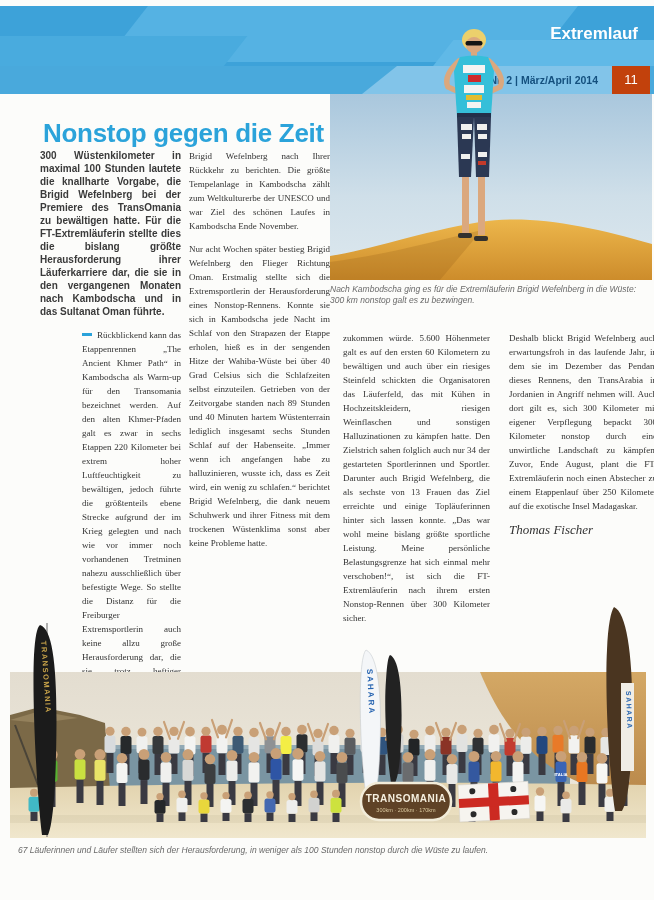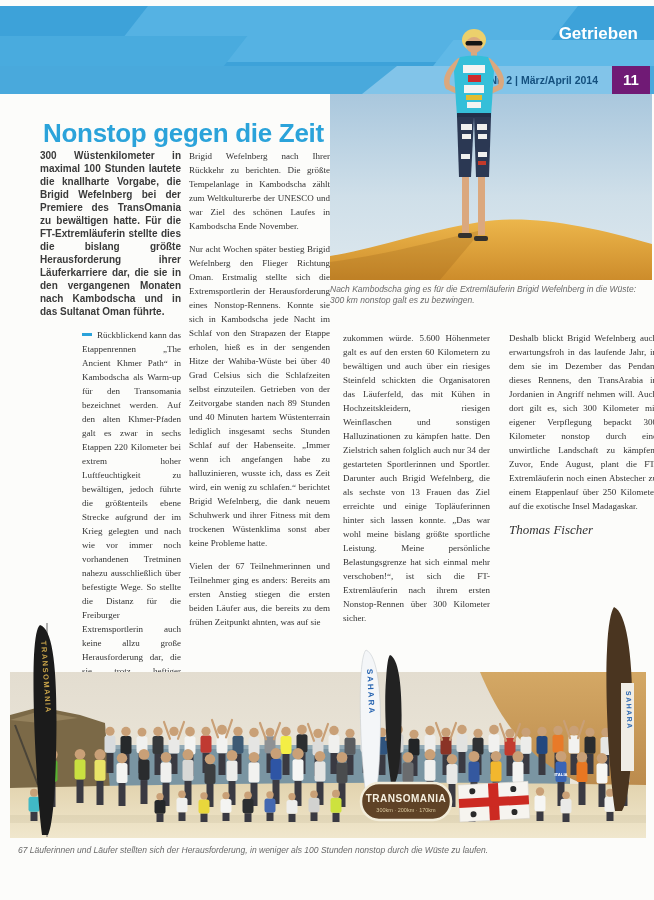--- a/index.html
+++ b/index.html
@@ -11,22 +11,22 @@
   .facet{position:absolute;}
   .f1{left:130px;top:-10px;width:430px;height:66px;background:#55b2e3;transform:skewX(-38deg);}
   .f2{left:-90px;top:30px;width:310px;height:70px;background:#49abde;transform:skewX(-38deg);}
   .f3{left:430px;top:34px;width:260px;height:60px;background:#60b9e7;transform:skewX(-38deg);}
   .section-title{position:absolute;right:16px;top:18px;color:#fff;font-weight:bold;font-size:17px;}
   .sub-band{position:absolute;left:0;top:60px;width:654px;height:28px;background:#49a9dc;}
   .sub-light{position:absolute;right:42px;top:0;width:250px;height:28px;background:#82c4e9;
              clip-path:polygon(14% 0,100% 0,100% 100%,0 100%);}
   .issue{position:absolute;right:56px;top:0;height:28px;line-height:28px;color:#14507e;
          font-weight:bold;font-size:10.5px;}
-  .page-num{position:absolute;right:4px;top:60px;width:38px;height:28px;background:#701a75;
-            color:#fff;font-weight:bold;font-size:15px;text-align:center;line-height:28px;}
+  .page-num{position:absolute;right:4px;top:60px;width:38px;height:28px;background:#c2410c;
+            color:#fff;font-weight:normal;font-size:13px;text-align:center;line-height:28px;}
 
   
   .photo-top{position:absolute;left:330px;top:94px;width:322px;height:186px;
              background:linear-gradient(#a9c7dd,#cfdfe9 55%,#dde8ee);}
   .photo-top svg.dune{position:absolute;left:0;bottom:0;}
   .woman{position:absolute;left:82px;top:-67px;width:130px;height:222px;}
 
   .caption{font-style:italic;color:#6a6a6a;font-size:8.5px;line-height:10.5px;}
   .caption-top{position:absolute;left:330px;top:284px;width:318px;}
   .caption-bottom{position:absolute;left:18px;top:845px;width:624px;}
@@ -59,21 +59,21 @@
 <div class="page">
 
   <header class="band">
     <div class="facet f1"></div>
     <div class="facet f2"></div>
     <div class="facet f3"></div>
     <div class="sub-band">
       <div class="sub-light"></div>
       <span class="issue">Nr. 2 | März/April 2014</span>
     </div>
-    <div class="section-title">Getrieben</div>
+    <div class="section-title">Extremlauf</div>
     <div class="page-num">11</div>
   </header>
 
   <div class="photo-top">
     <svg class="dune" width="322" height="70" viewBox="0 0 322 70">
       <defs>
         <linearGradient id="duneg" x1="0" y1="0" x2="0" y2="1">
           <stop offset="0" stop-color="#ecb64b"></stop>
             <stop offset="1" stop-color="#cd8c2b"></stop>
         </linearGradient>
@@ -117,21 +117,20 @@
   <h1 class="title">Nonstop gegen die Zeit</h1>
 
   <div class="col col1">
     <p class="lead">300 Wüstenkilometer in maximal 100 Stunden lautete die knallharte Vorgabe, die Brigid Wefelnberg bei der Premiere des TransOmania zu bewältigen hatte. Für die FT-Extremläuferin stellte dies die bislang größte Herausforderung ihrer Läuferkarriere dar, die sie in den vergangenen Monaten nach Kambodscha und in das Sultanat Oman führte.</p>
     <p class="body"><span class="flag-spacer-left"></span><span class="dash"></span><span>Rückblickend kann das Etappenrennen „The Ancient Khmer Path“ in Kambodscha als Warm-up für den Transomania bezeichnet werden. Auf den alten Khmer-Pfaden galt es zwar in sechs Etappen 220 Kilometer bei extrem hoher Luftfeuchtigkeit zu bewältigen, jedoch führte die größtenteils ebene Strecke aufgrund der im Krieg gelegten und nach wie vor immer noch vorhandenen Tretminen nahezu ausschließlich über befestigte Wege. So stellte die Distanz für die Freiburger Extremsportlerin auch keine allzu große Herausforderung dar, die sie trotz heftiger Magenprobleme mit persönlicher Bestzeit in 31 Stunden und 38 Minuten als achtplatzierte Frau bewältigte. „Am eindrucksvollsten waren für mich die Übernachtungen in den Tempelanlagen und vor allem die letzte kurze Etappe. Sie führte 18 Kilometer durch Angkor Wat“, wusste</span></p>
   </div>
 
   <div class="col col2">
     <p class="body">Brigid Wefelnberg nach Ihrer Rückkehr zu berichten. Die größte Tempelanlage in Kambodscha zählt zum Weltkulturerbe der UNESCO und war Ziel des schönen Laufes in Kambodscha Ende November.</p>
     <p class="body">Nur acht Wochen später bestieg Brigid Wefelnberg den Flieger Richtung Oman. Erstmalig stellte sich die Extremsportlerin der Herausforderung eines Nonstop-Rennens. Konnte sie sich in Kambodscha jede Nacht im Schlaf von den Strapazen der Etappe erholen, hieß es in der sengenden Hitze der Wahiba-Wüste bei über 40 Grad Celsius sich die Schlafzeiten selbst einzuteilen. Getrieben von der Zeitvorgabe standen nach 89 Stunden und 40 Minuten hartem Wüstenterrain lediglich insgesamt sechs Stunden Schlaf auf der Habenseite. „Immer wenn ich angefangen habe zu halluzinieren, wusste ich, dass es Zeit wird, ein wenig zu schlafen.“ berichtet Brigid Wefelnberg, die dank neuem Schuhwerk und ihrer Fitness mit dem trockenen Wüstenklima sonst aber keine Probleme hatte.</p>
-    <p class="body">Vielen der 67 Teilnehmerinnen und Teilnehmer ging es anders: Bereits am ersten Anstieg stiegen die ersten beiden Läufer aus, die bereits zu dem frühen Zeitpunkt ahnten, was auf sie</p>
   </div>
 
   <div class="col col3">
     <p class="body">zukommen würde. 5.600 Höhenmeter galt es auf den ersten 60 Kilometern zu bewältigen und auch über ein riesiges Steinfeld schickten die Organisatoren das Läuferfeld, das mit Kühen in Hochzeitskleidern, riesigen Weinflaschen und sonstigen Halluzinationen zu kämpfen hatte. Den Zielstrich sahen folglich auch nur 34 der gestarteten Sportlerinnen und Sportler. Darunter auch Brigid Wefelnberg, die als sechste von 13 Frauen das Ziel erreichte und einige Topläuferinnen hinter sich lassen konnte. „Das war wohl meine bislang größte sportliche Leistung. Meine persönliche Belastungsgrenze hat sich einmal mehr verschoben!“, ist sich die FT-Extremläuferin nach ihrem ersten Nonstop-Rennen über 300 Kilometer sicher.</p>
   </div>
 
   <div class="col col4">
     <p class="body">Deshalb blickt Brigid Wefelnberg auch erwartungsfroh in das laufende Jahr, in dem sie im Dezember das Pendant dieses Rennens, den TransArabia in Jordanien in Angriff nehmen will. Auch dort gilt es, sich 300 Kilometer mit eigener Verpflegung bepackt 300 Kilometer nonstop durch eine unwirtliche Landschaft zu kämpfen. Zuvor, Ende August, plant die FT-Extremläuferin noch einen Abstecher zu einem Etappenlauf über 250 Kilometer auf die exotische Insel Madagaskar.</p>
     <p class="body"><span class="flag-spacer-right"></span></p>
     <p class="author">Thomas Fischer</p>

